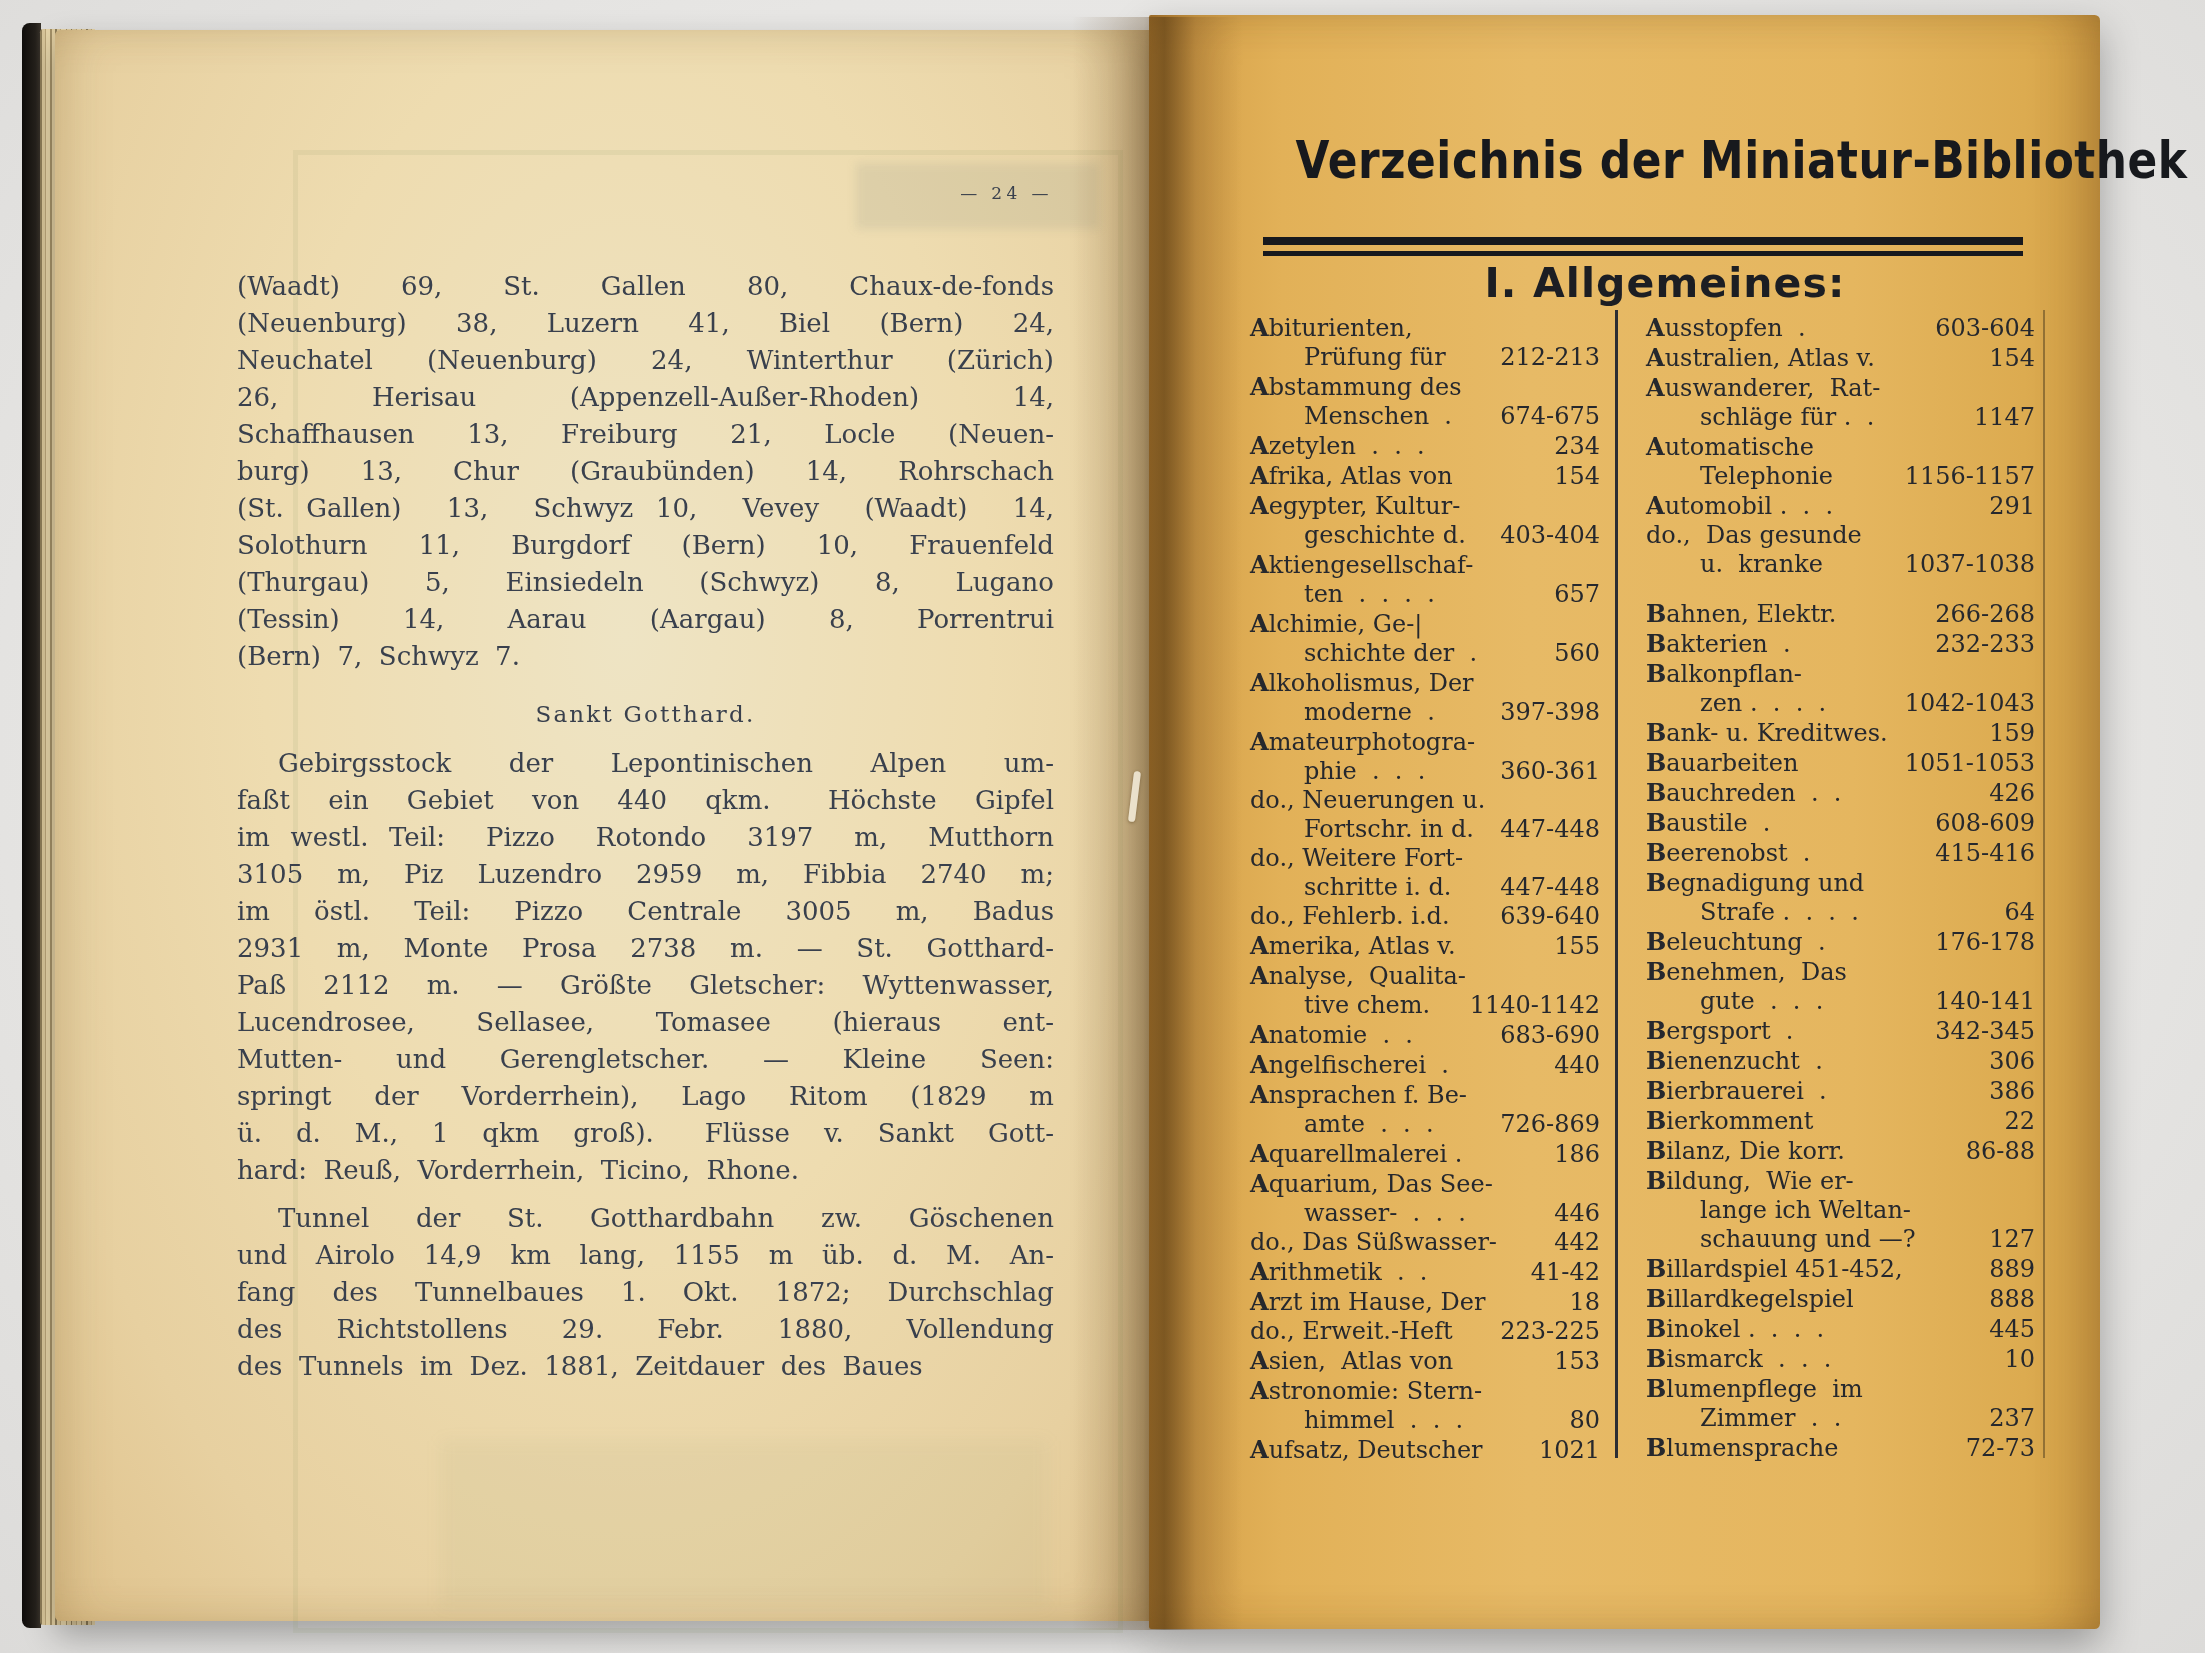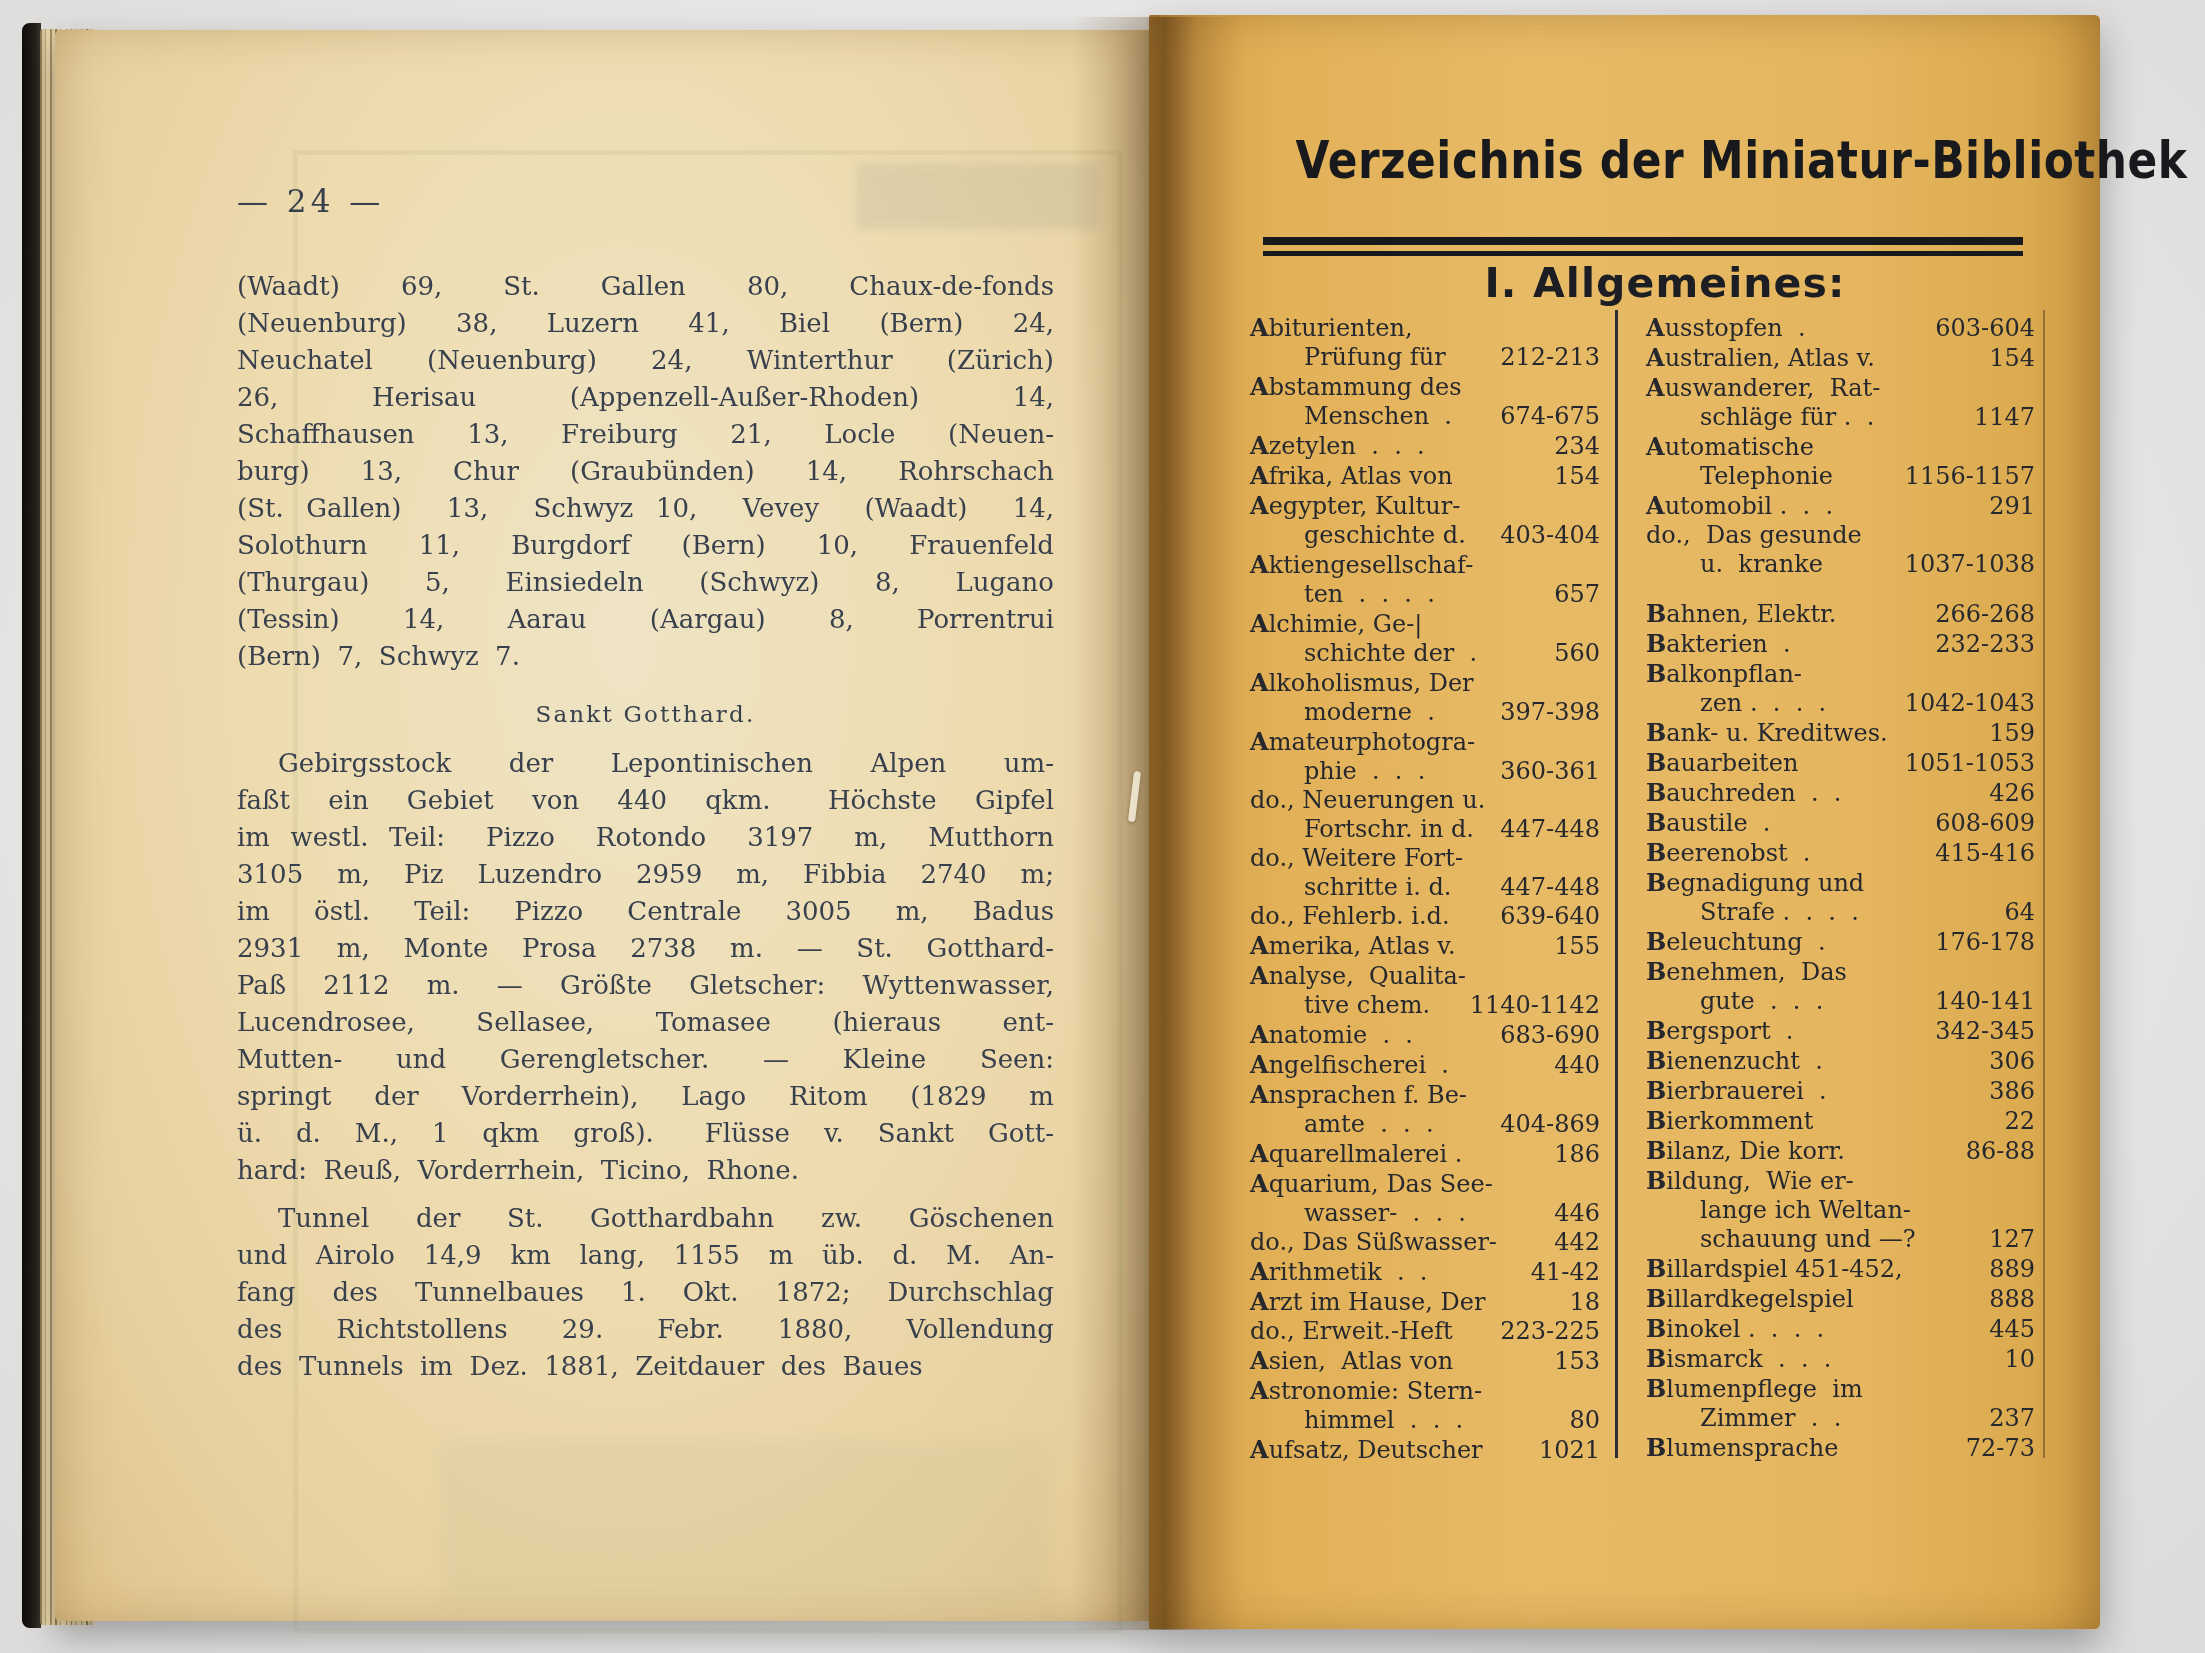--- a/index.html
+++ b/index.html
@@ -33,22 +33,22 @@
   
   .ghost-frame{position:absolute;left:238px;top:120px;width:820px;height:1473px;
     border:5px solid rgba(128,148,92,.10);pointer-events:none;}
   .ghost-smudge{position:absolute;left:801px;top:133px;width:243px;height:66px;
     background:rgba(110,125,115,.13);filter:blur(5px);pointer-events:none;}
   .ghost-smudge2{position:absolute;left:386px;top:1411px;width:606px;height:165px;
     background:rgba(140,150,110,.07);filter:blur(7.7px);pointer-events:none;}
 
   
   .lp-ink{color:#39404d;}
-  #pagenum{position:absolute;left:237px;top:183px;width:816px;text-align:left;
-    font-size:31px;letter-spacing:4.4px;}
+  #pagenum{position:absolute;left:237px;top:183px;width:816px;text-align:right;
+    font-size:17px;letter-spacing:4.4px;}
   .para{position:absolute;left:237px;width:817px;}
   #para1{top:268px;}
   #para2{top:745px;}
   #para3{top:1200px;}
   .pline{font-size:26px;line-height:37px;text-align:justify;text-align-last:justify;white-space:pre;}
   .para .pline:last-child{text-align-last:left;}
   .indent-first .pline:first-child{text-indent:41px;}
   #lp-heading{position:absolute;left:237px;top:701px;width:817px;text-align:center;
     font-size:23px;letter-spacing:2.2px;}
   #rp-title{position:absolute;left:1240px;top:131px;width:794px;text-align:center;
@@ -226,21 +226,21 @@
       </div>
       <div class="iline main">
         <span class="t">Angelfischerei  .</span>
         <span class="pg">440</span>
       </div>
       <div class="iline main">
         <span class="t">Ansprachen f. Be-</span>
       </div>
       <div class="iline ind">
         <span class="t">amte  .  .  .</span>
-        <span class="pg">404-869</span>
+        <span class="pg">726-869</span>
       </div>
       <div class="iline main">
         <span class="t">Aquarellmalerei .</span>
         <span class="pg">186</span>
       </div>
       <div class="iline main">
         <span class="t">Aquarium, Das See-</span>
       </div>
       <div class="iline ind">
         <span class="t">wasser-  .  .  .</span>

